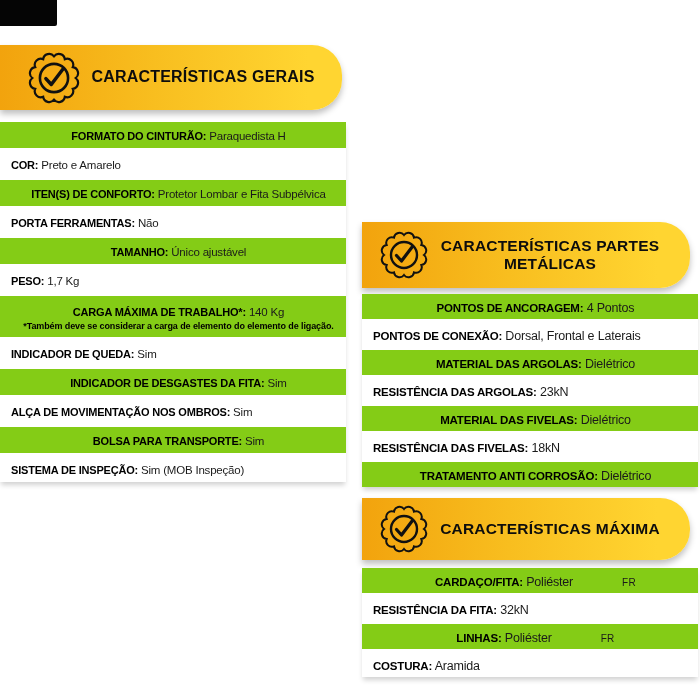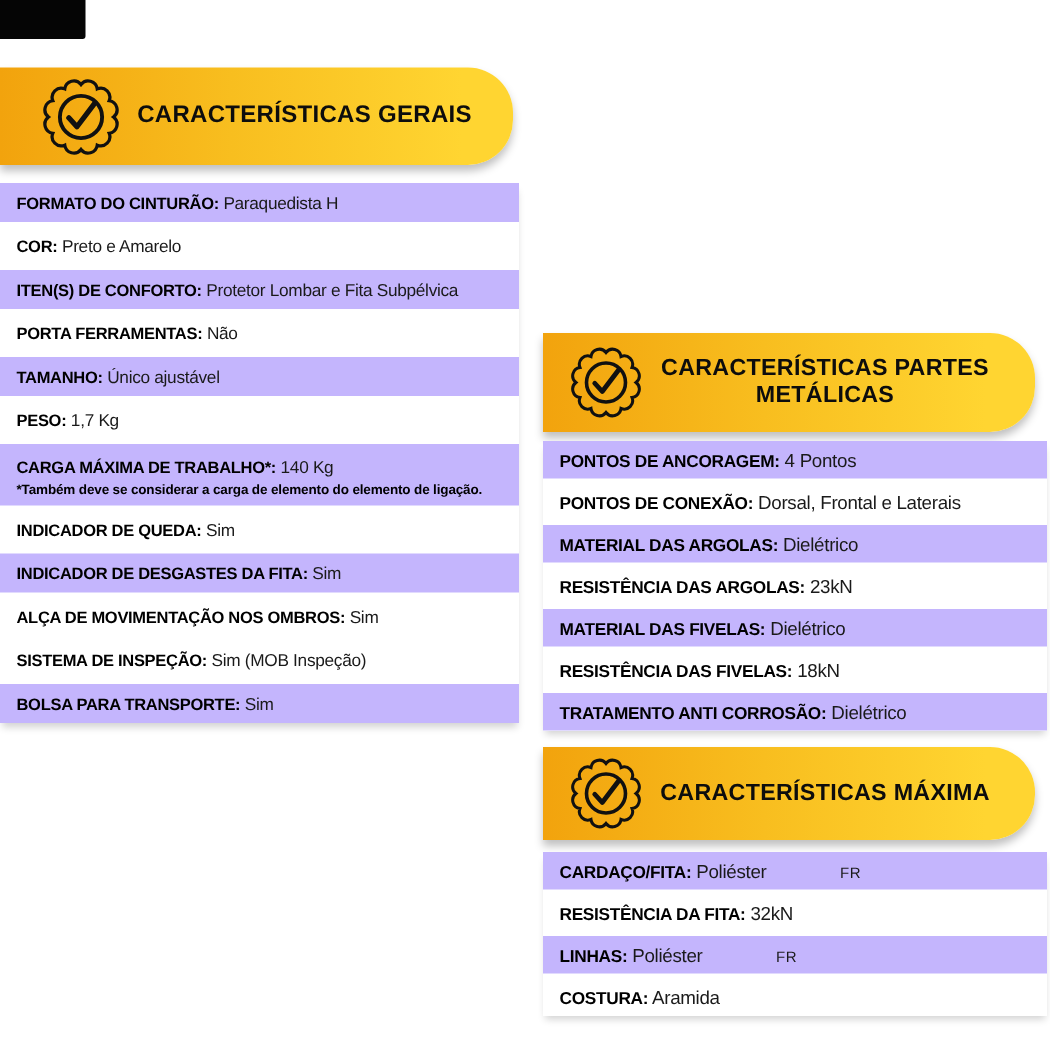--- a/index.html
+++ b/index.html
@@ -30,21 +30,21 @@
   .sec-metalicas .banner-title,.sec-texteis .banner-title{font-size:15.5px;padding:0 24px 0 6px;}
 
   .rows{box-shadow:0 4px 5px -1px rgba(0,0,0,0.18);}
   .sec-gerais .rows{margin-top:12px;width:346px;}
   .sec-metalicas .rows{margin-top:6px;width:336px;}
   .sec-texteis .rows{margin-top:8px;width:336px;}
 
   .row{background:#fff;height:26px;display:flex;flex-direction:column;justify-content:center;
        padding-left:11px;margin-bottom:3px;white-space:nowrap;}
   .sec-metalicas .row,.sec-texteis .row{height:25px;}
-  .row.shaded{background:#c4b5fd;}
+  .row.shaded{background:#84cc16;text-align:center;}
   .row.tall{height:41px;}
   .row:last-child{margin-bottom:0;}
 
   .line{letter-spacing:-0.2px;line-height:1.1;}
   .lbl{font-weight:700;color:#000;font-size:11px;}
   .val{font-size:11.5px;color:#1a1a1a;}
   .sec-metalicas .lbl,.sec-texteis .lbl{font-size:11.5px;}
   .sec-metalicas .val,.sec-texteis .val{font-size:12.5px;}
   .suffix{font-size:10px;color:#1a1a1a;margin-left:5px;letter-spacing:0.3px;padding-left:44px;}
   .note{font-size:9px;font-weight:700;color:#000;margin-top:1px;letter-spacing:-0.1px;}
@@ -92,25 +92,25 @@
         </div>
         <div class="row">
           <div class="line"><span class="lbl">INDICADOR DE QUEDA:</span><span class="val"> Sim</span></div>
         </div>
         <div class="row shaded">
           <div class="line"><span class="lbl">INDICADOR DE DESGASTES DA FITA:</span><span class="val"> Sim</span></div>
         </div>
         <div class="row">
           <div class="line"><span class="lbl">ALÇA DE MOVIMENTAÇÃO NOS OMBROS:</span><span class="val"> Sim</span></div>
         </div>
+        <div class="row shaded">
+          <div class="line"><span class="lbl">BOLSA PARA TRANSPORTE:</span><span class="val"> Sim</span></div>
+        </div>
         <div class="row">
           <div class="line"><span class="lbl">SISTEMA DE INSPEÇÃO:</span><span class="val"> Sim (MOB Inspeção)</span></div>
-        </div>
-        <div class="row shaded">
-          <div class="line"><span class="lbl">BOLSA PARA TRANSPORTE:</span><span class="val"> Sim</span></div>
         </div>
       </div>
   </div>
 
   <div class="section sec-metalicas">
     <div class="banner">
       <span class="badge">
         <svg viewBox="0 0 48 48" fill="none" stroke="#111" xmlns="http://www.w3.org/2000/svg">
           <path stroke-width="2" d="M44 24 A5.6 5.6 0 0 1 41.32 34 A5.6 5.6 0 0 1 34 41.32 A5.6 5.6 0 0 1 24 44 A5.6 5.6 0 0 1 14 41.32 A5.6 5.6 0 0 1 6.68 34 A5.6 5.6 0 0 1 4 24 A5.6 5.6 0 0 1 6.68 14 A5.6 5.6 0 0 1 14 6.68 A5.6 5.6 0 0 1 24 4 A5.6 5.6 0 0 1 34 6.68 A5.6 5.6 0 0 1 41.32 14 A5.6 5.6 0 0 1 44 24 Z"></path>
           <circle cx="24" cy="24" r="13" stroke-width="2.4"></circle>

